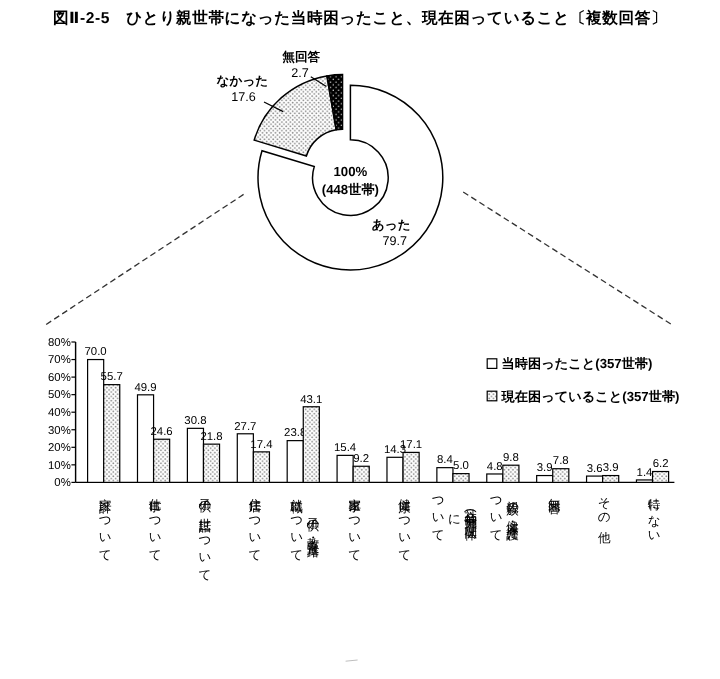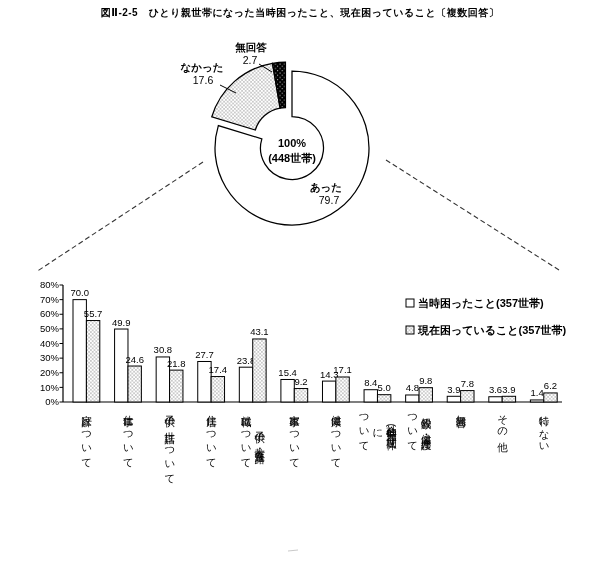--- a/index.html
+++ b/index.html
@@ -3,21 +3,21 @@
 <meta charset="utf-8">
 <style>
   html,body{margin:0;padding:0;}
   body{
     width:600px;height:566px;position:relative;background:#fff;
     font-family:"Liberation Sans","DejaVu Sans",sans-serif;
     color:#000;overflow:hidden;
   }
   .title{
     position:absolute;top:6px;left:0;width:600px;text-align:center;
-    font-size:10px;font-weight:bold;letter-spacing:0.5px;
+    font-size:13px;font-weight:bold;letter-spacing:0.5px;
   }
   #fig-svg{position:absolute;top:0;left:0;}
   .cat-label{
     position:absolute;top:407px;
     writing-mode:vertical-rl;text-orientation:mixed;
     font-size:10.5px;letter-spacing:1.5px;line-height:1.3;
     text-align:center;white-space:pre;transform:translateX(-50%);
   }
   svg text{fill:#000;}
 </style>

